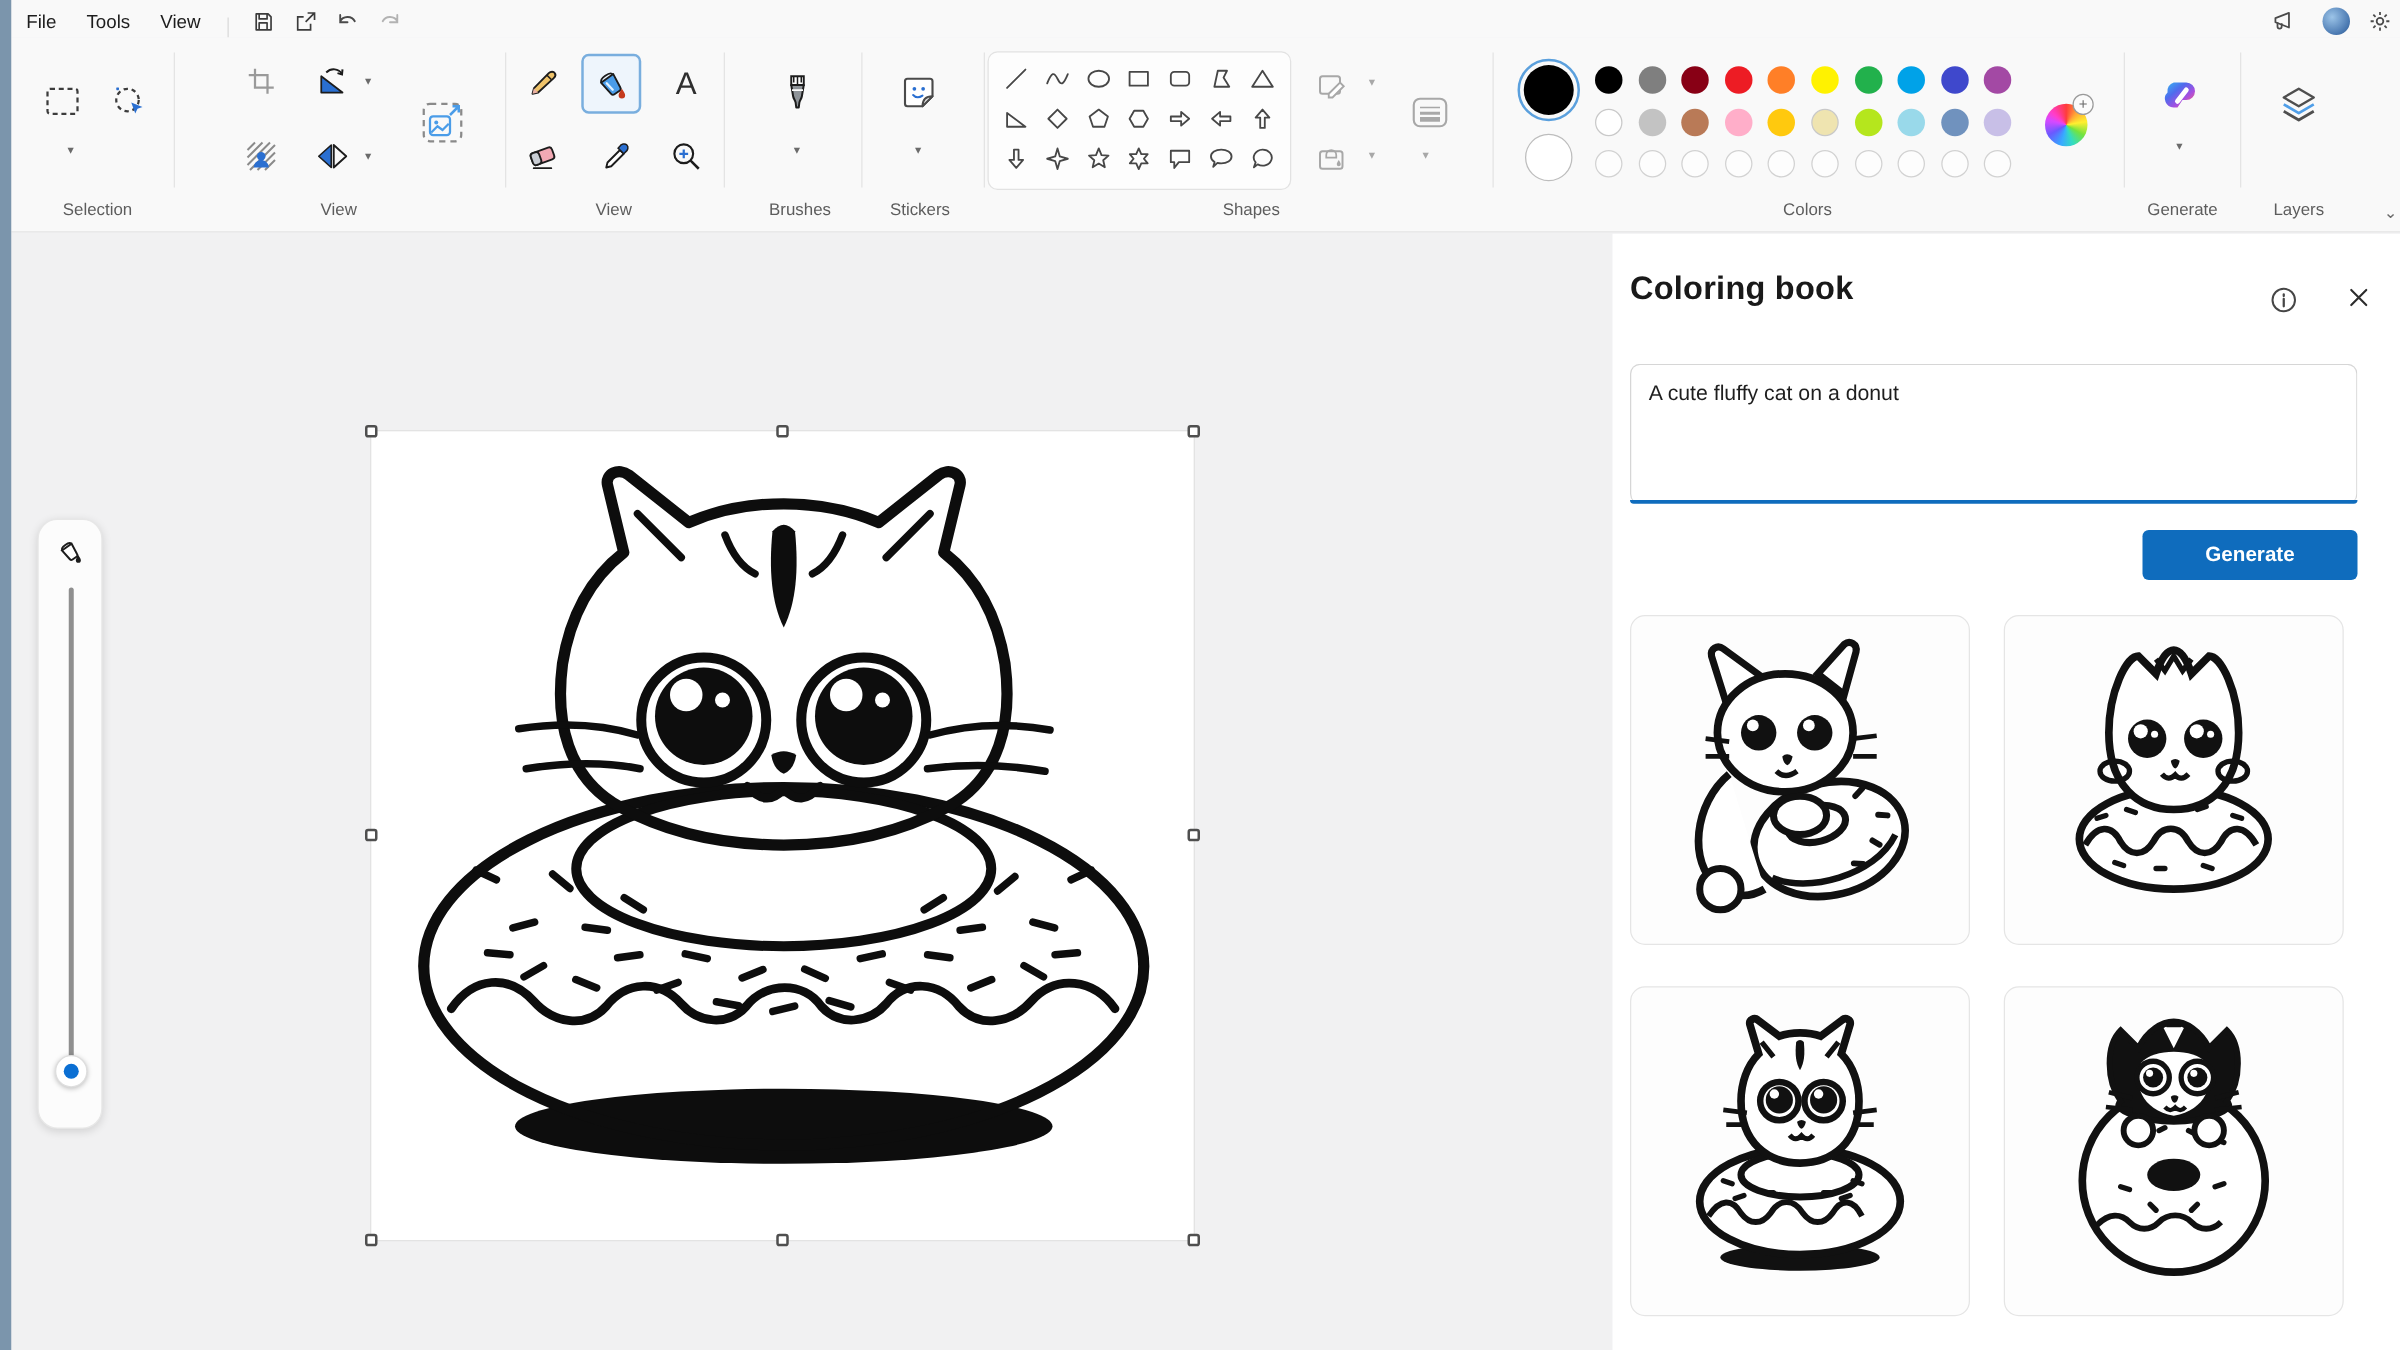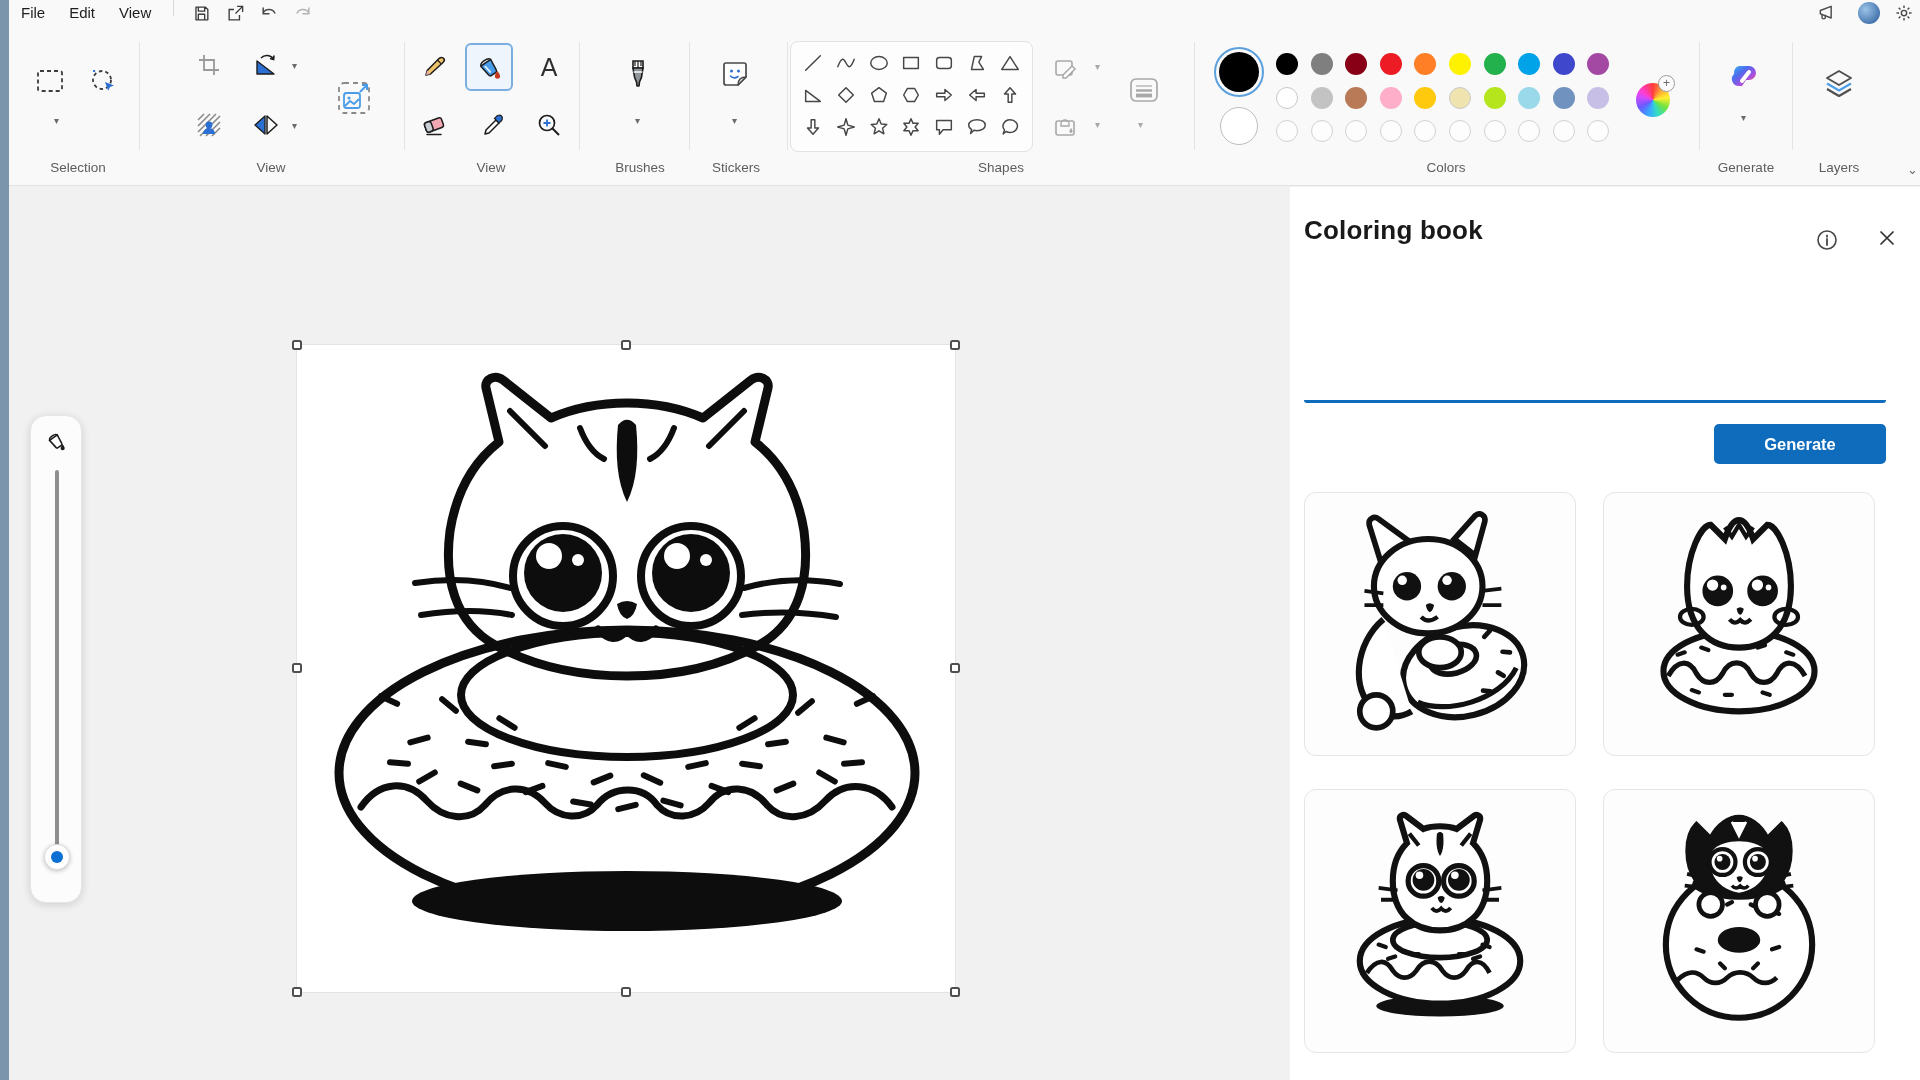--- a/index.html
+++ b/index.html
@@ -3,21 +3,21 @@
 <meta charset="utf-8">
 <style>
   * { margin:0; padding:0; box-sizing:border-box; }
   html,body { width:1920px; height:1080px; overflow:hidden; }
   body { font-family:"Liberation Sans", sans-serif; background:#f1f1f2; position:relative; }
 
   .abs { position:absolute; }
 
   
   #left-strip { left:0; top:0; width:9px; height:1080px; background:#7b95ac; z-index:50; }
-  #menubar { left:9px; top:0; right:0; height:30px; background:#f9f9f9; display:flex; align-items:flex-start; }
+  #menubar { left:9px; top:0; right:0; height:30px; background:#f9f9f9; display:flex; align-items:flex-end; }
   .menu-item { font-size:15px; color:#1d1d1d; padding:4px 12px; border-radius:4px; cursor:default; }
   .mb-sep { width:1px; height:16px; background:#d9d9d9; margin:0 10px; }
   .icon-btn { width:34px; height:26px; display:flex; align-items:center; justify-content:center; border-radius:4px; }
   .mb-right { margin-left:auto; display:flex; align-items:center; gap:14px; padding-right:6px; }
 
   #ribbon { left:9px; top:30px; right:0; height:156px; background:#f9f9f9; border-bottom:1px solid #e3e3e3; }
   .rib-sep { position:absolute; top:12px; width:1px; height:108px; background:#e4e4e4; }
   .grp-label { position:absolute; top:130px; font-size:13.5px; color:#5d5d5d; text-align:center; transform:translateX(-50%); white-space:nowrap; }
   .chev { color:#6b6b6b; font-size:10px; line-height:1; }
   .tool-cell { position:absolute; width:38px; height:38px; display:flex; align-items:center; justify-content:center; border-radius:6px; }
@@ -55,21 +55,21 @@
   svg { display:block; }
   .ink { stroke:#0d0d0d; fill:none; stroke-linecap:round; stroke-linejoin:round; }
 </style>
 </head>
 <body>
 
 <div id="left-strip" class="abs"></div>
 
 <div id="menubar" class="abs">
   <span class="menu-item">File</span>
-  <span class="menu-item">Edit</span>
+  <span class="menu-item">Tools</span>
   <span class="menu-item">View</span>
   <span class="mb-sep"></span>
   <span class="icon-btn">
     <svg width="19" height="19" viewBox="0 0 24 24">
         <path d="M5 4 h12 l3 3 v13 h-15 Z M8 4 v5 h8 v-5 M8 20 v-7 h8 v7" fill="none" stroke="#3c3c3c" stroke-width="1.7" stroke-linejoin="round"></path>
       </svg>
   </span>
   <span class="icon-btn">
     <svg width="19" height="19" viewBox="0 0 24 24">
         <path d="M10 7 h-6 v13 h13 v-6" fill="none" stroke="#3c3c3c" stroke-width="1.7"></path>
@@ -552,20 +552,23 @@
         <circle cx="11" cy="11" r="9" fill="none" stroke="#464646" stroke-width="1.6"></circle>
         <path d="M11 6.4 v1.4 M11 10 v6" stroke="#464646" stroke-width="1.8" stroke-linecap="round"></path>
       </svg>
   </span>
   <span id="panel-close">
     <svg width="18" height="18" viewBox="0 0 18 18">
         <path d="M3 3 L15 15 M15 3 L3 15" stroke="#2e2e2e" stroke-width="1.7" stroke-linecap="round"></path>
       </svg>
   </span>
 
+  <div id="prompt-box">
+    <textarea id="prompt-input" spellcheck="false" style="">A cute fluffy cat on a donut</textarea>
+  </div>
   <div id="prompt-underline"></div>
 
   <button id="generate-btn">Generate</button>
 
   <div id="thumb-grid">
     <div class="thumb">
       <svg viewBox="0 0 100 100">
         <g transform="rotate(-14 60 70)">
           <ellipse cx="60" cy="70" rx="26" ry="19" fill="#fff" stroke="#111" stroke-width="2.6"></ellipse>
           <ellipse cx="57" cy="64" rx="10" ry="6" fill="#fff" stroke="#111" stroke-width="2.4"></ellipse>

